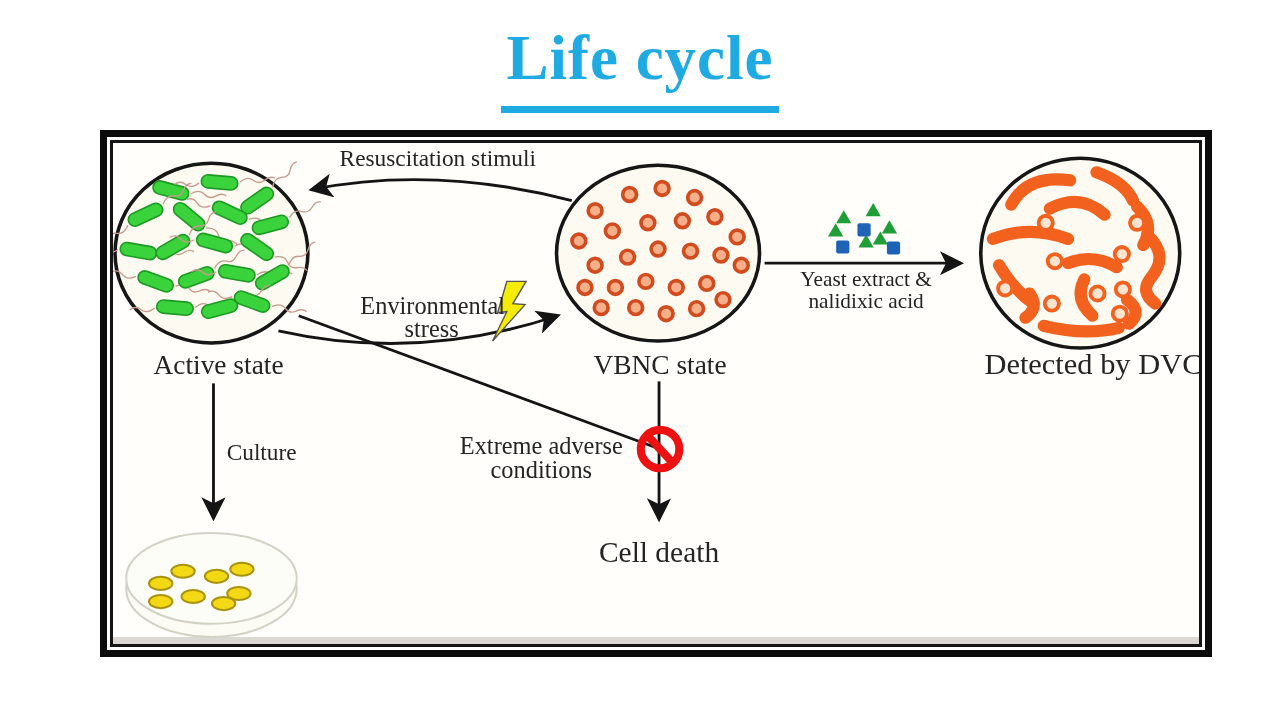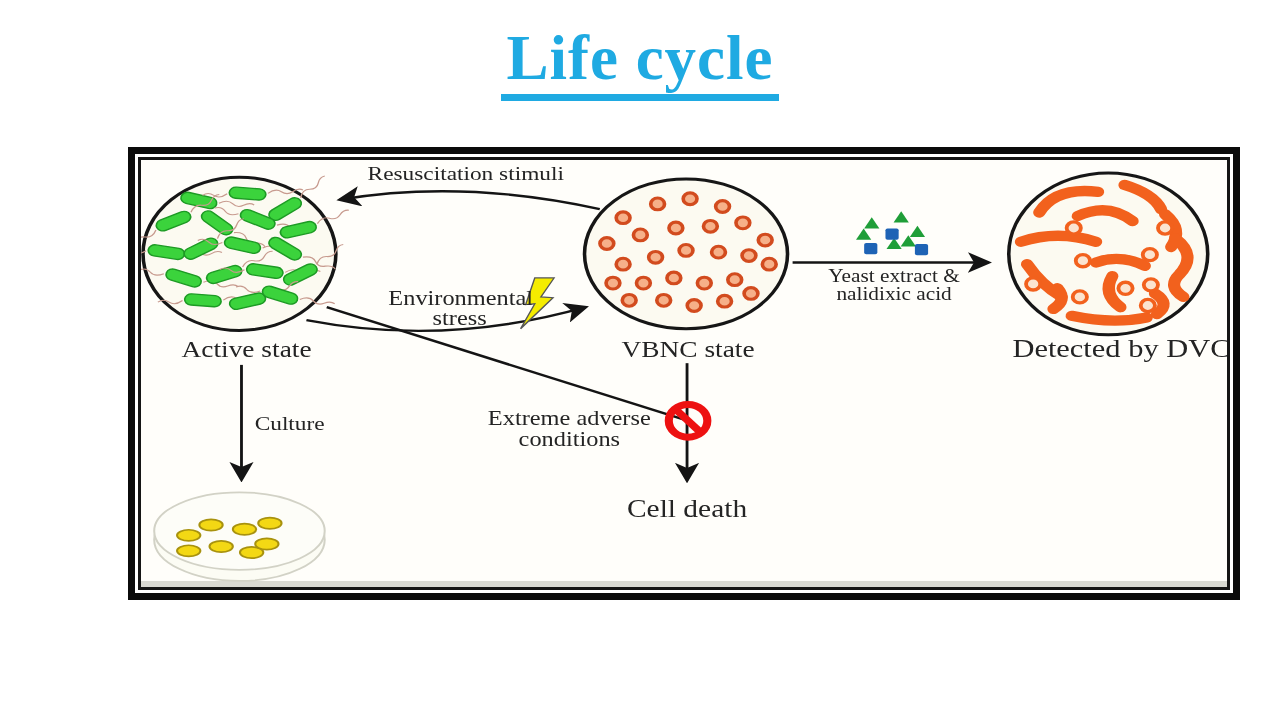--- a/index.html
+++ b/index.html
@@ -1,22 +1,22 @@
 <!DOCTYPE html>
 <html><head>
 <meta charset="utf-8">
 <style>
   html,body{margin:0;padding:0;background:#ffffff;overflow:hidden;}
   body{width:1280px;height:720px;font-family:"Liberation Serif",serif;}
   .stage{position:relative;width:1280px;height:720px;background:#ffffff;}
   .title-wrap{position:absolute;top:24px;left:0;width:100%;text-align:center;}
   .title{display:inline-block;margin:0;font-size:63px;font-weight:bold;line-height:1.1;
-         border-bottom:7px solid;padding:0 5px 1px 5px;letter-spacing:1px;}
-  .frame{position:absolute;left:100px;top:147px;width:1112px;height:453px;
-         box-sizing:border-box;border:7px solid #0b0b0b;background:#ffffff;margin-left:28px;}
+         border-bottom:7px solid;padding:0 5px 13px 5px;letter-spacing:1px;}
+  .frame{position:absolute;left:100px;top:130px;width:1112px;height:527px;
+         box-sizing:border-box;border:7px solid #0b0b0b;background:#ffffff;}
   .frame-inner{position:absolute;left:3px;top:3px;right:3px;bottom:3px;
          border:3px solid #151515;background:#fffefa;overflow:hidden;}
   .frame-inner svg{position:absolute;left:0;top:0;width:100%;height:100%;display:block;}
   svg text{fill:#242424;}
 </style>
 </head>
 <body>
 
 <div class="stage">
 

